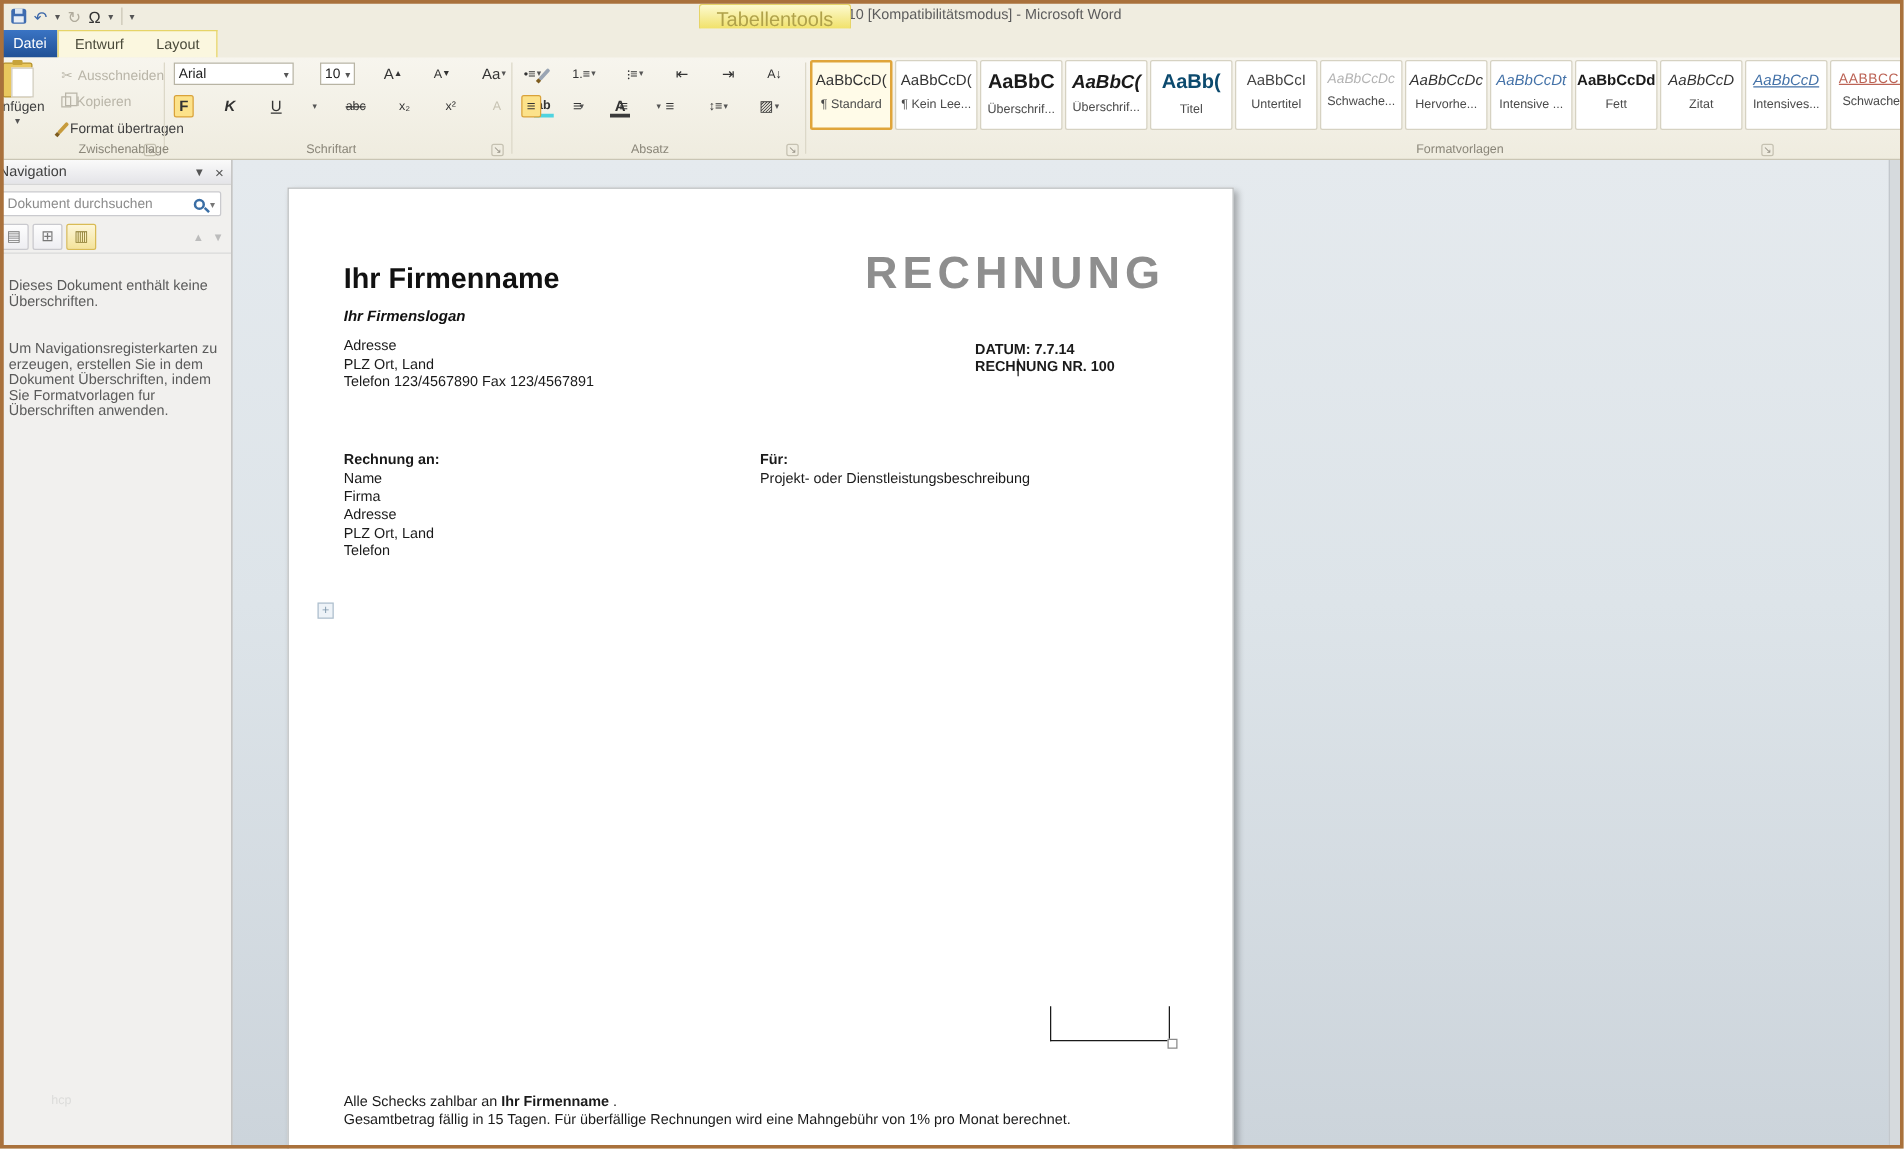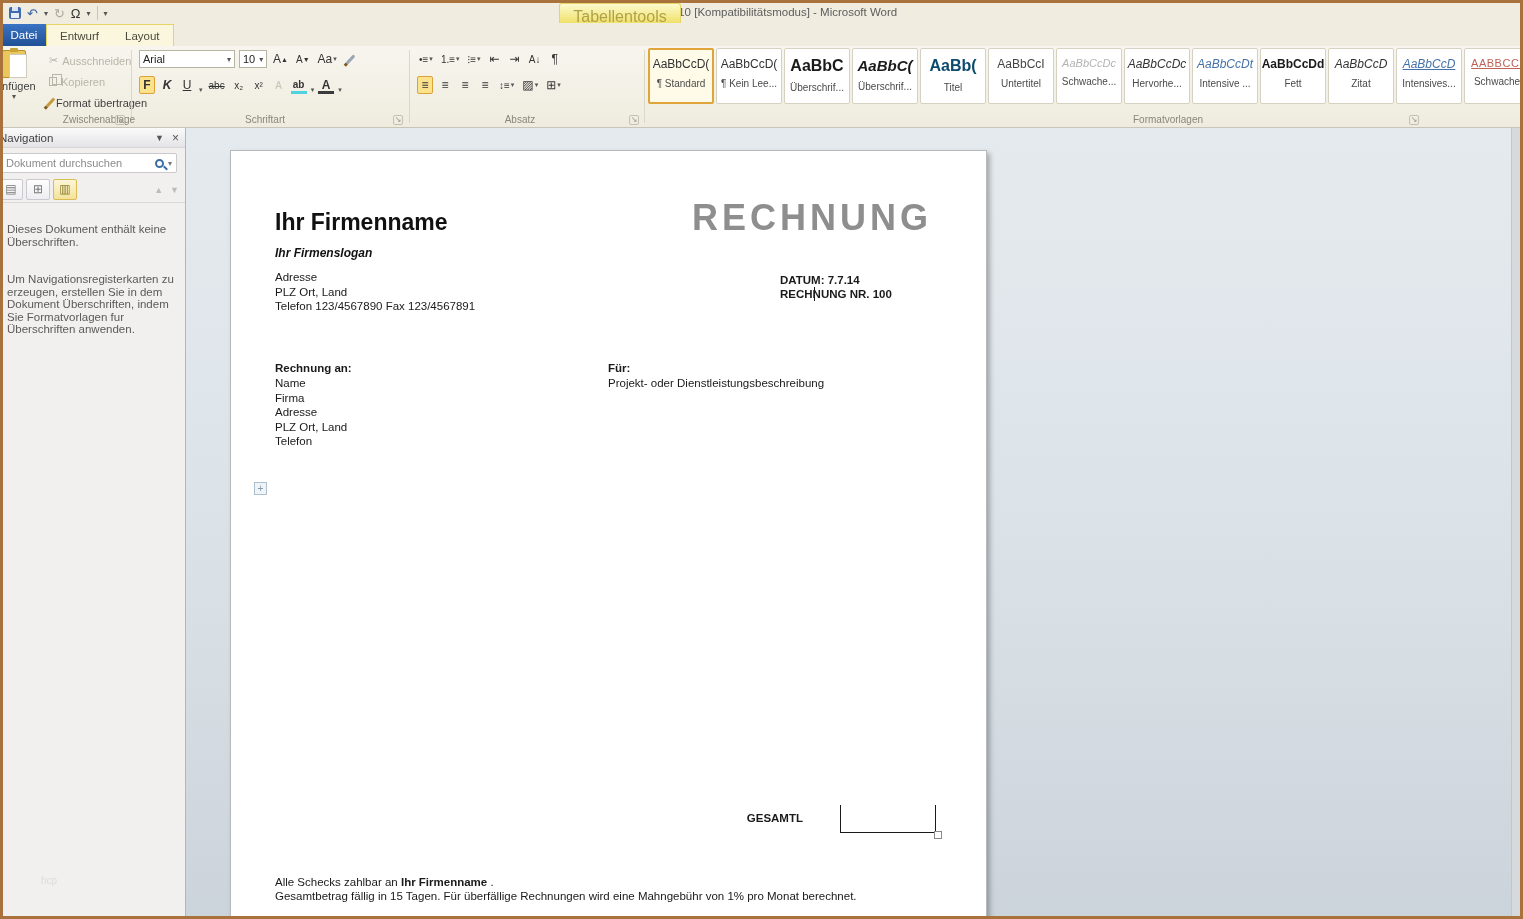--- a/index.html
+++ b/index.html
@@ -48,21 +48,21 @@
   .paste-dd { font-size:8px; color:#555; }
   .clip-small { position:absolute; left:62px; width:150px; height:17px; display:flex; align-items:center; gap:4px; font-size:11px; white-space:nowrap; }
   .clip-small.dis { color:#b9b5a8; }
   .clip-small.en { color:#3f3f3f; }
   .ic-copy { position:relative; width:8px; height:9px; border:1px solid currentColor; display:inline-block; }
   .ic-copy::after { content:""; position:absolute; left:2px; top:-4px; width:8px; height:9px; border:1px solid currentColor; }
   .ic-brush { width:3px; height:11px; background:#c79b3c; border-radius:1px; transform:rotate(42deg); display:inline-block; position:relative; }
   .ic-brush::after { content:""; position:absolute; left:0; bottom:-3px; width:3px; height:3px; background:#7d5b1e; }
 
   .grp-font { position:absolute; left:132px; top:0; width:272px; height:66px; }
-  .frow { position:absolute; left:4px; display:flex; align-items:flex-end; gap:4px; }
+  .frow { position:absolute; left:4px; display:flex; align-items:center; gap:21px; }
   .combo { background:#fff; border:1px solid #b8b4a4; height:18px; font-size:11px; color:#222; display:flex; align-items:center; padding:0 3px; }
   .combo .dd { font-size:8px; color:#555; margin-left:4px; }
   .fbtn { min-width:16px; height:18px; display:flex; align-items:center; justify-content:center; font-size:12px; color:#333; padding:0 2px; }
   .fbtn.sel { background:#fce28a; border:1px solid #d9a23a; border-radius:2px; }
   .fbtn .dd { font-size:7px; margin-left:1px; color:#555; }
   .fbtn.small { font-size:10px; }
   .fbtn.dis { color:#c6c2b2; }
   .underbar-cyan { box-shadow:inset 0 -3px 0 #4fd3e0; padding-bottom:1px; }
   .underbar-dark { box-shadow:inset 0 -3px 0 #3b3b3b; padding-bottom:1px; }
 
@@ -410,21 +410,20 @@
         <div>Firma</div>
         <div>Adresse</div>
         <div>PLZ Ort, Land</div>
         <div>Telefon</div>
     </div>
     <div class="abs doc-small doc-bold" style="left:377px;top:210px;">Für:</div>
     <div class="abs doc-small" style="left:377px;top:225px;">Projekt- oder Dienstleistungsbeschreibung</div>
 
     <div class="abs move-handle" style="left:23px;top:331px;">+</div>
 
-    <div class="abs doc-small doc-bold" style="left:37px;top:660px;width:535px;text-align:right;">GESAMTL</div>
     <div class="abs" style="left:609px;top:654px;width:96px;height:28px;border:1px solid #1a1a1a;border-top:none;background:#fff;"></div>
     <div class="abs resize-handle" style="left:703px;top:680px;"></div>
 
     <div class="abs doc-small" style="left:44px;top:724px;">
       <span>Alle Schecks zahlbar an </span><span class="doc-bold">Ihr Firmenname</span><span> .</span>
     </div>
     <div class="abs doc-small" style="left:44px;top:738px;">Gesamtbetrag fällig in 15 Tagen.  Für überfällige Rechnungen  wird eine Mahngebühr von 1% pro Monat berechnet.</div>
   </div>
 </div>
 

